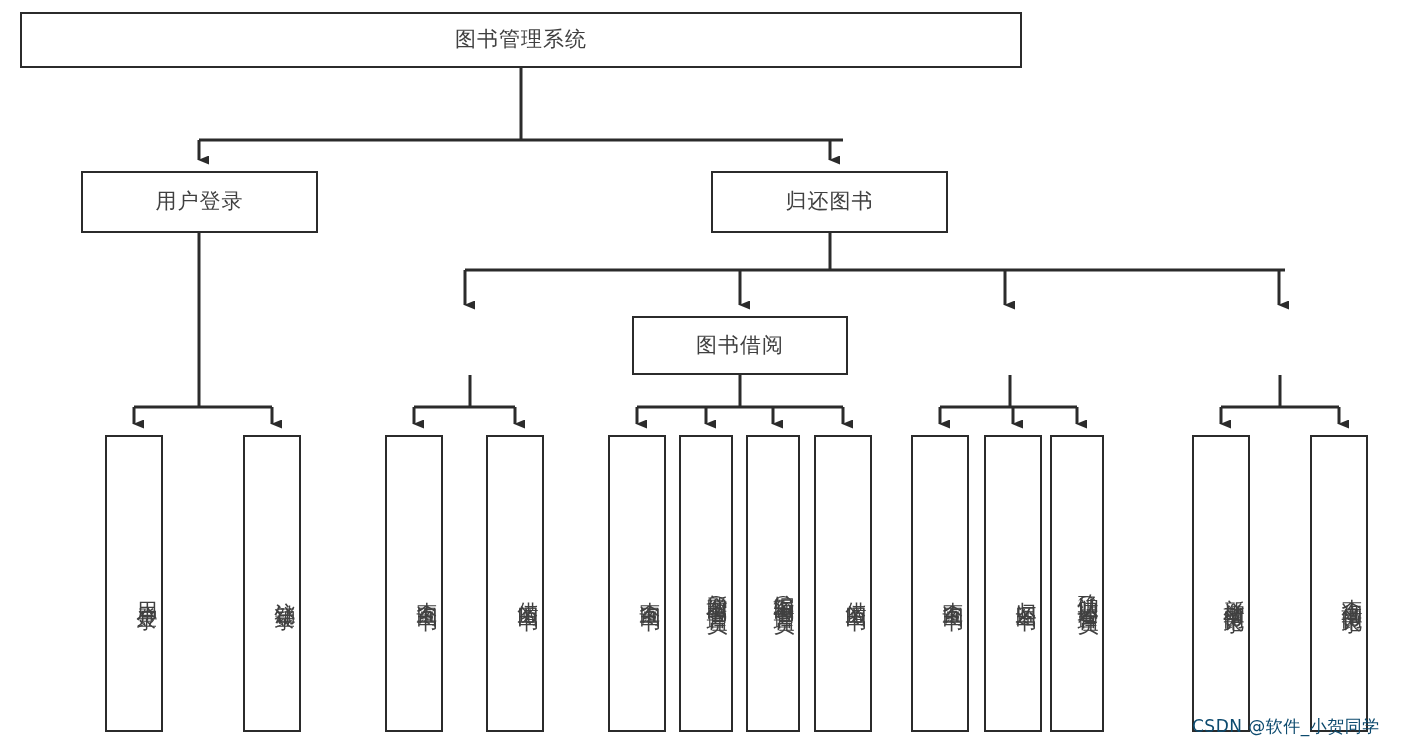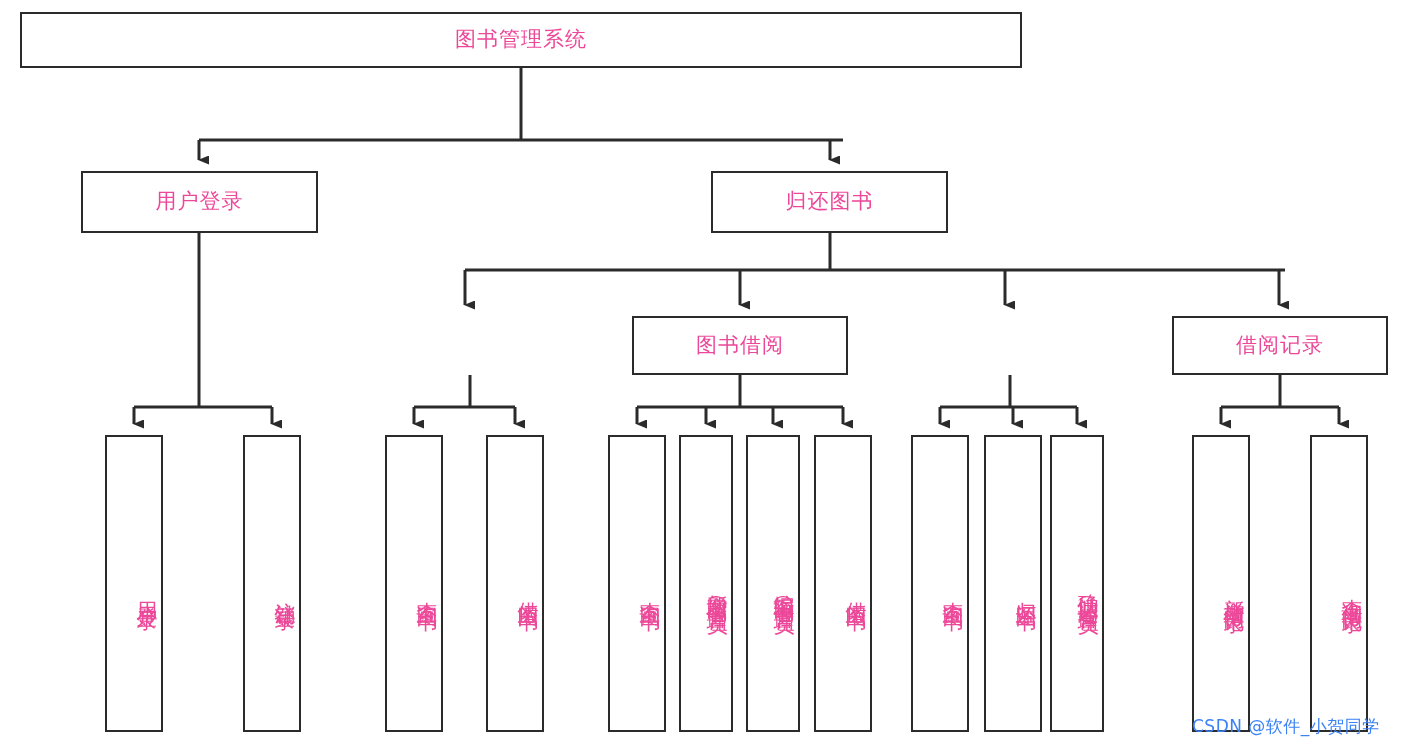--- a/index.html
+++ b/index.html
@@ -26,21 +26,21 @@
     pointer-events: none;
   }
   .node {
     position: absolute;
     box-sizing: border-box;
     background: #ffffff;
     border: 2px solid #2b2b2b;
     display: flex;
     align-items: center;
     justify-content: center;
-    color: #ec4899;
+    color: #404040;
   }
   .node.horiz {
     font-size: 21px;
     letter-spacing: 1px;
     line-height: 1.2;
   }
   .node.vert {
     writing-mode: vertical-rl;
     text-orientation: upright;
     font-size: 21px;
@@ -51,21 +51,21 @@
   }
   .node.vert.topal {
     align-items: flex-start;
   }
   .node .label {
     display: block;
     white-space: pre-wrap;
   }
   .watermark {
     position: absolute;
-    color: #3b82f6;
+    color: #0c4a6e;
     font-size: 17px;
     letter-spacing: 0.5px;
     white-space: nowrap;
     user-select: none;
   }
 </style>
 </head>
 <body>
 
 <div id="canvas">
@@ -127,23 +127,20 @@
   <div class="node horiz" style="left: 81px; top: 171px; width: 237px; height: 62px;">
     <span class="label">用户登录</span>
   </div>
   <div class="node horiz" style="left: 711px; top: 171px; width: 237px; height: 62px;">
     <span class="label">归还图书</span>
   </div>
 
   <div class="node horiz" style="left: 632px; top: 316px; width: 216px; height: 59px;">
     <span class="label">图书借阅</span>
   </div>
-  <div class="node horiz" style="left: 1172px; top: 316px; width: 216px; height: 59px;">
-    <span class="label">借阅记录</span>
-  </div>
 
   <div class="node vert" style="left: 105px; top: 435px; width: 58px; height: 297px;">
     <span class="label">用户登录</span>
   </div>
   <div class="node vert" style="left: 243px; top: 435px; width: 58px; height: 297px;">
     <span class="label">注销登录</span>
   </div>
   <div class="node vert" style="left: 385px; top: 435px; width: 58px; height: 297px;">
     <span class="label">查询图书</span>
   </div>

